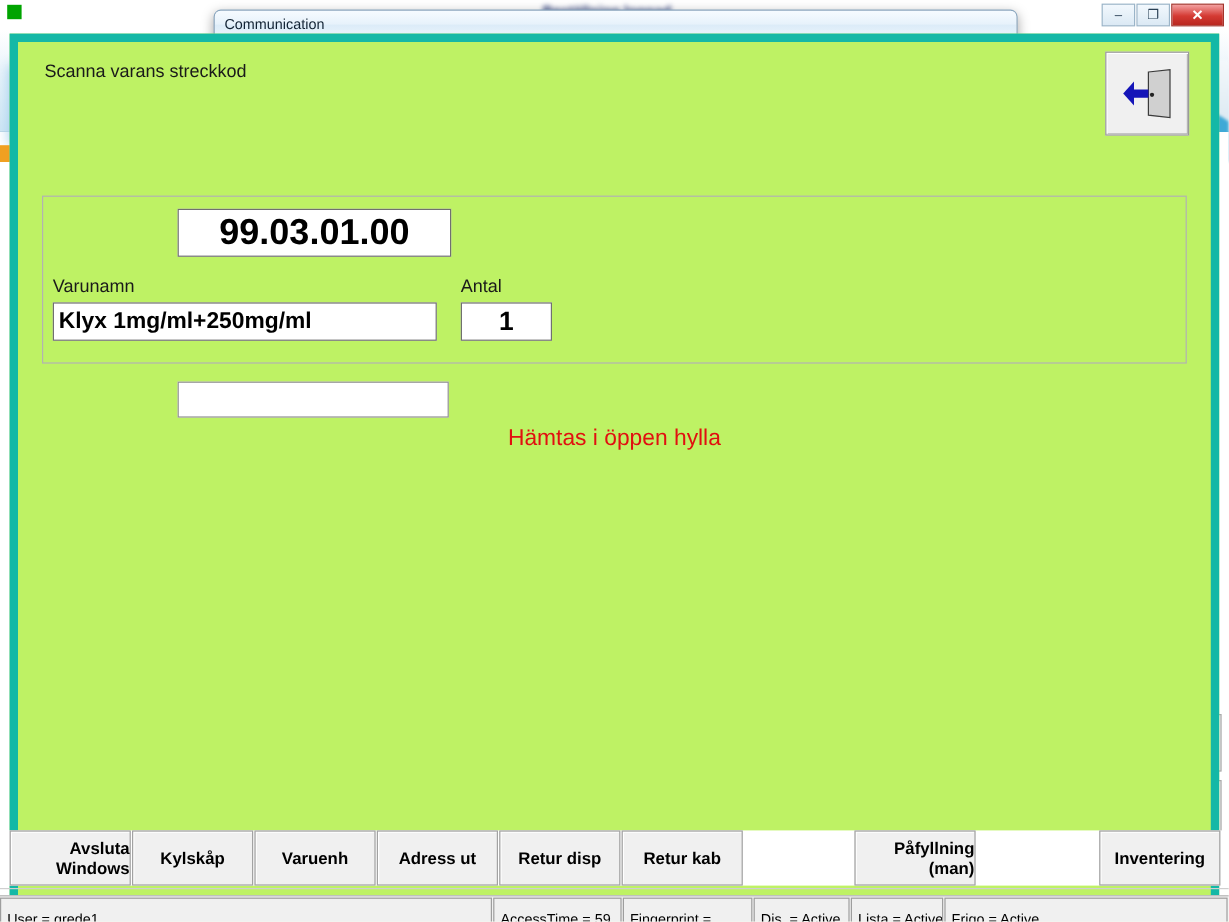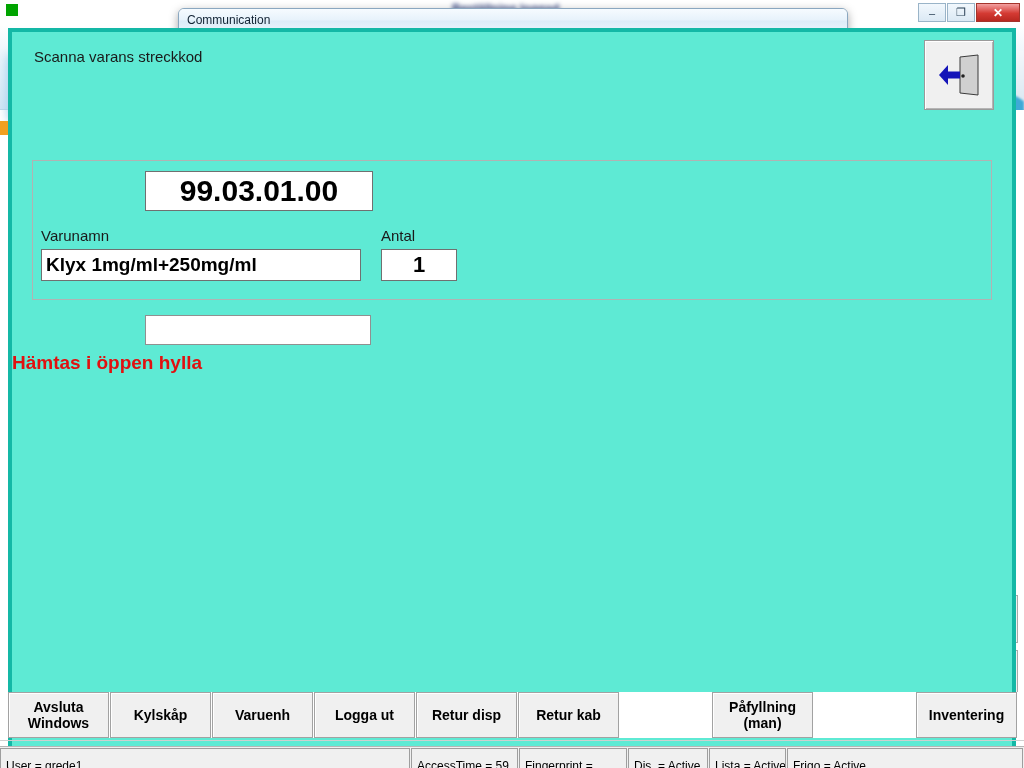--- a/index.html
+++ b/index.html
@@ -250,21 +250,21 @@
     display: flex; align-items: center; justify-content: center;
     font-size: 11px; color: #2a4055;
   }
   .tbtn.close {
     width: 44px;
     background: linear-gradient(to bottom, #f3a0a0, #d43a33 55%, #b92820);
     border: 1px solid #a4342c; color: #fff; font-weight: bold; font-size: 12px;
   }
   #bekrafta .bk-body {
     position: absolute; left: 8px; top: 28px; right: 8px; bottom: 8px;
-    background: #5eead4; border: 4px solid #14b8a6;
+    background: #bef264; border: 7px solid #14b8a6;
   }
   .bk-scan-label {
     position: absolute; left: 22px; top: 16px;
     font-size: 15px; color: #1a1a1a;
   }
   #bk-exit {
     position: absolute; right: 18px; top: 8px; width: 70px; height: 70px;
     background: #f0f0f0; border: 1px solid #9a9a9a;
     box-shadow: inset 1px 1px 0 #ffffff, inset -1px -1px 0 #b5b5b5;
     display: flex; align-items: center; justify-content: center;
@@ -289,33 +289,33 @@
   #lbl-varunamn { left: 8px; top: 66px; }
   #fld-varunamn { left: 8px; top: 88px; width: 320px; height: 32px; }
   #lbl-antal { left: 348px; top: 66px; }
   #fld-antal { left: 348px; top: 88px; width: 76px; height: 32px; justify-content: center; padding-left: 0; font-size: 22px; }
   .bk-input-empty {
     position: absolute; left: 133px; top: 283px; width: 226px; height: 30px;
     background: #ffffff; border: 1px solid #909090;
   }
   .bk-warning {
     position: absolute; left: 0; right: 0; top: 320px;
-    text-align: left; font-size: 19px; font-weight: bold; color: #e11010;
+    text-align: center; font-size: 19px; font-weight: normal; color: #e11010;
   }
 
   
   .bottombar {
     position: absolute; left: 0; top: 692px; width: 1024px; height: 46px;
     background: #ffffff;
   }
   .bottom-btn {
     position: absolute; top: 0px; height: 46px;
     background: #f0f0f0; border: 1px solid #a2a2a2;
     box-shadow: inset 1px 1px 0 #ffffff;
-    display: flex; align-items: center; justify-content: center; text-align: center;
+    display: flex; align-items: center; justify-content: center; text-align: right;
     font-size: 14px; font-weight: bold; color: #000; line-height: 16px;
   }
   .bottom-sep {
     position: absolute; left: 0; top: 740px; width: 1024px; height: 1px;
     background: #cfcfcf;
   }
 
   
   .statusbar {
     position: absolute; left: 0; top: 746px; width: 1024px; height: 38px;
@@ -567,21 +567,21 @@
 
       <div class="bk-input-empty"></div>
       <div class="bk-warning">Hämtas i öppen hylla</div>
     </div>
   </div>
 
   <div class="bottombar">
     <div class="bottom-btn" style="left:8px;  width:101px;">Avsluta Windows</div>
     <div class="bottom-btn" style="left:110px;width:101px;">Kylskåp</div>
     <div class="bottom-btn" style="left:212px;width:101px;">Varuenh</div>
-    <div class="bottom-btn" style="left:314px;width:101px;">Logga ut</div>
+    <div class="bottom-btn" style="left:314px;width:101px;">Adress ut</div>
     <div class="bottom-btn" style="left:416px;width:101px;">Retur disp</div>
     <div class="bottom-btn" style="left:518px;width:101px;">Retur kab</div>
     <div class="bottom-btn" style="left:712px;width:101px;">Påfyllning (man)</div>
     <div class="bottom-btn" style="left:916px;width:101px;">Inventering</div>
   </div>
   <div class="bottom-sep"></div>
 
   <div class="statusbar">
     <div class="status-cell" style="flex:0 0 410px;">User = grede1</div>
     <div class="status-cell" style="flex:0 0 107px;">AccessTime =  59</div>

